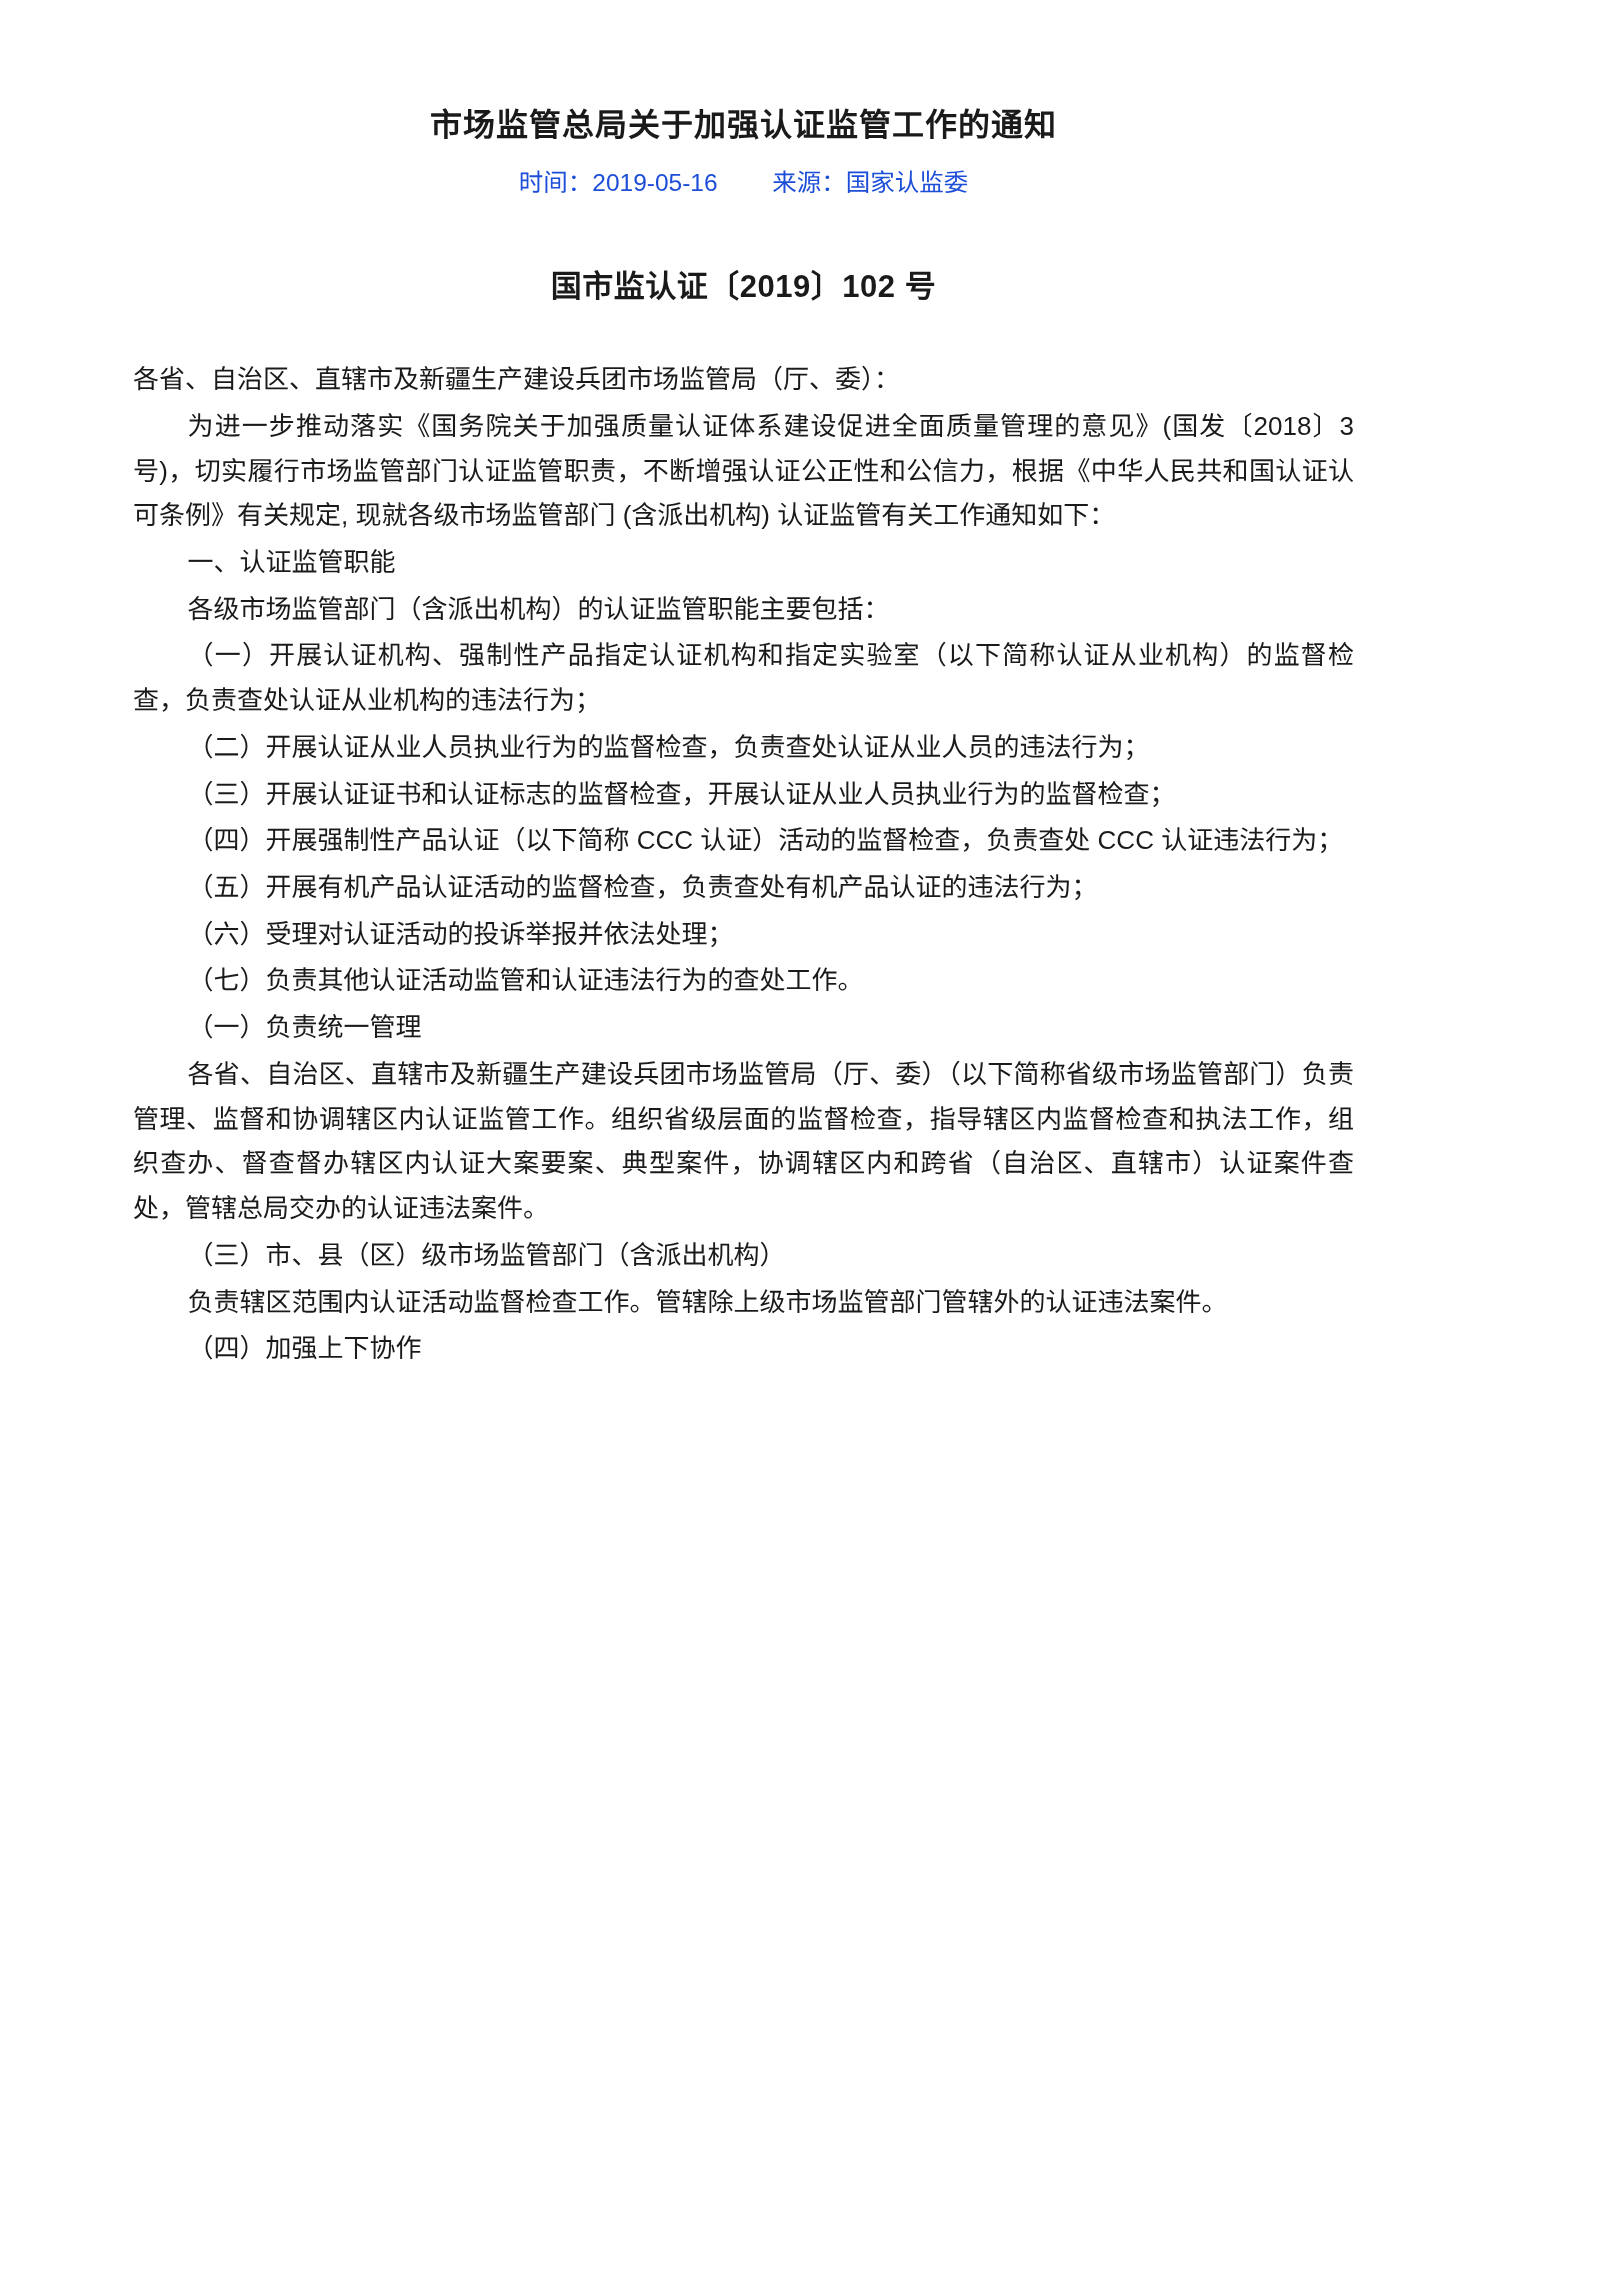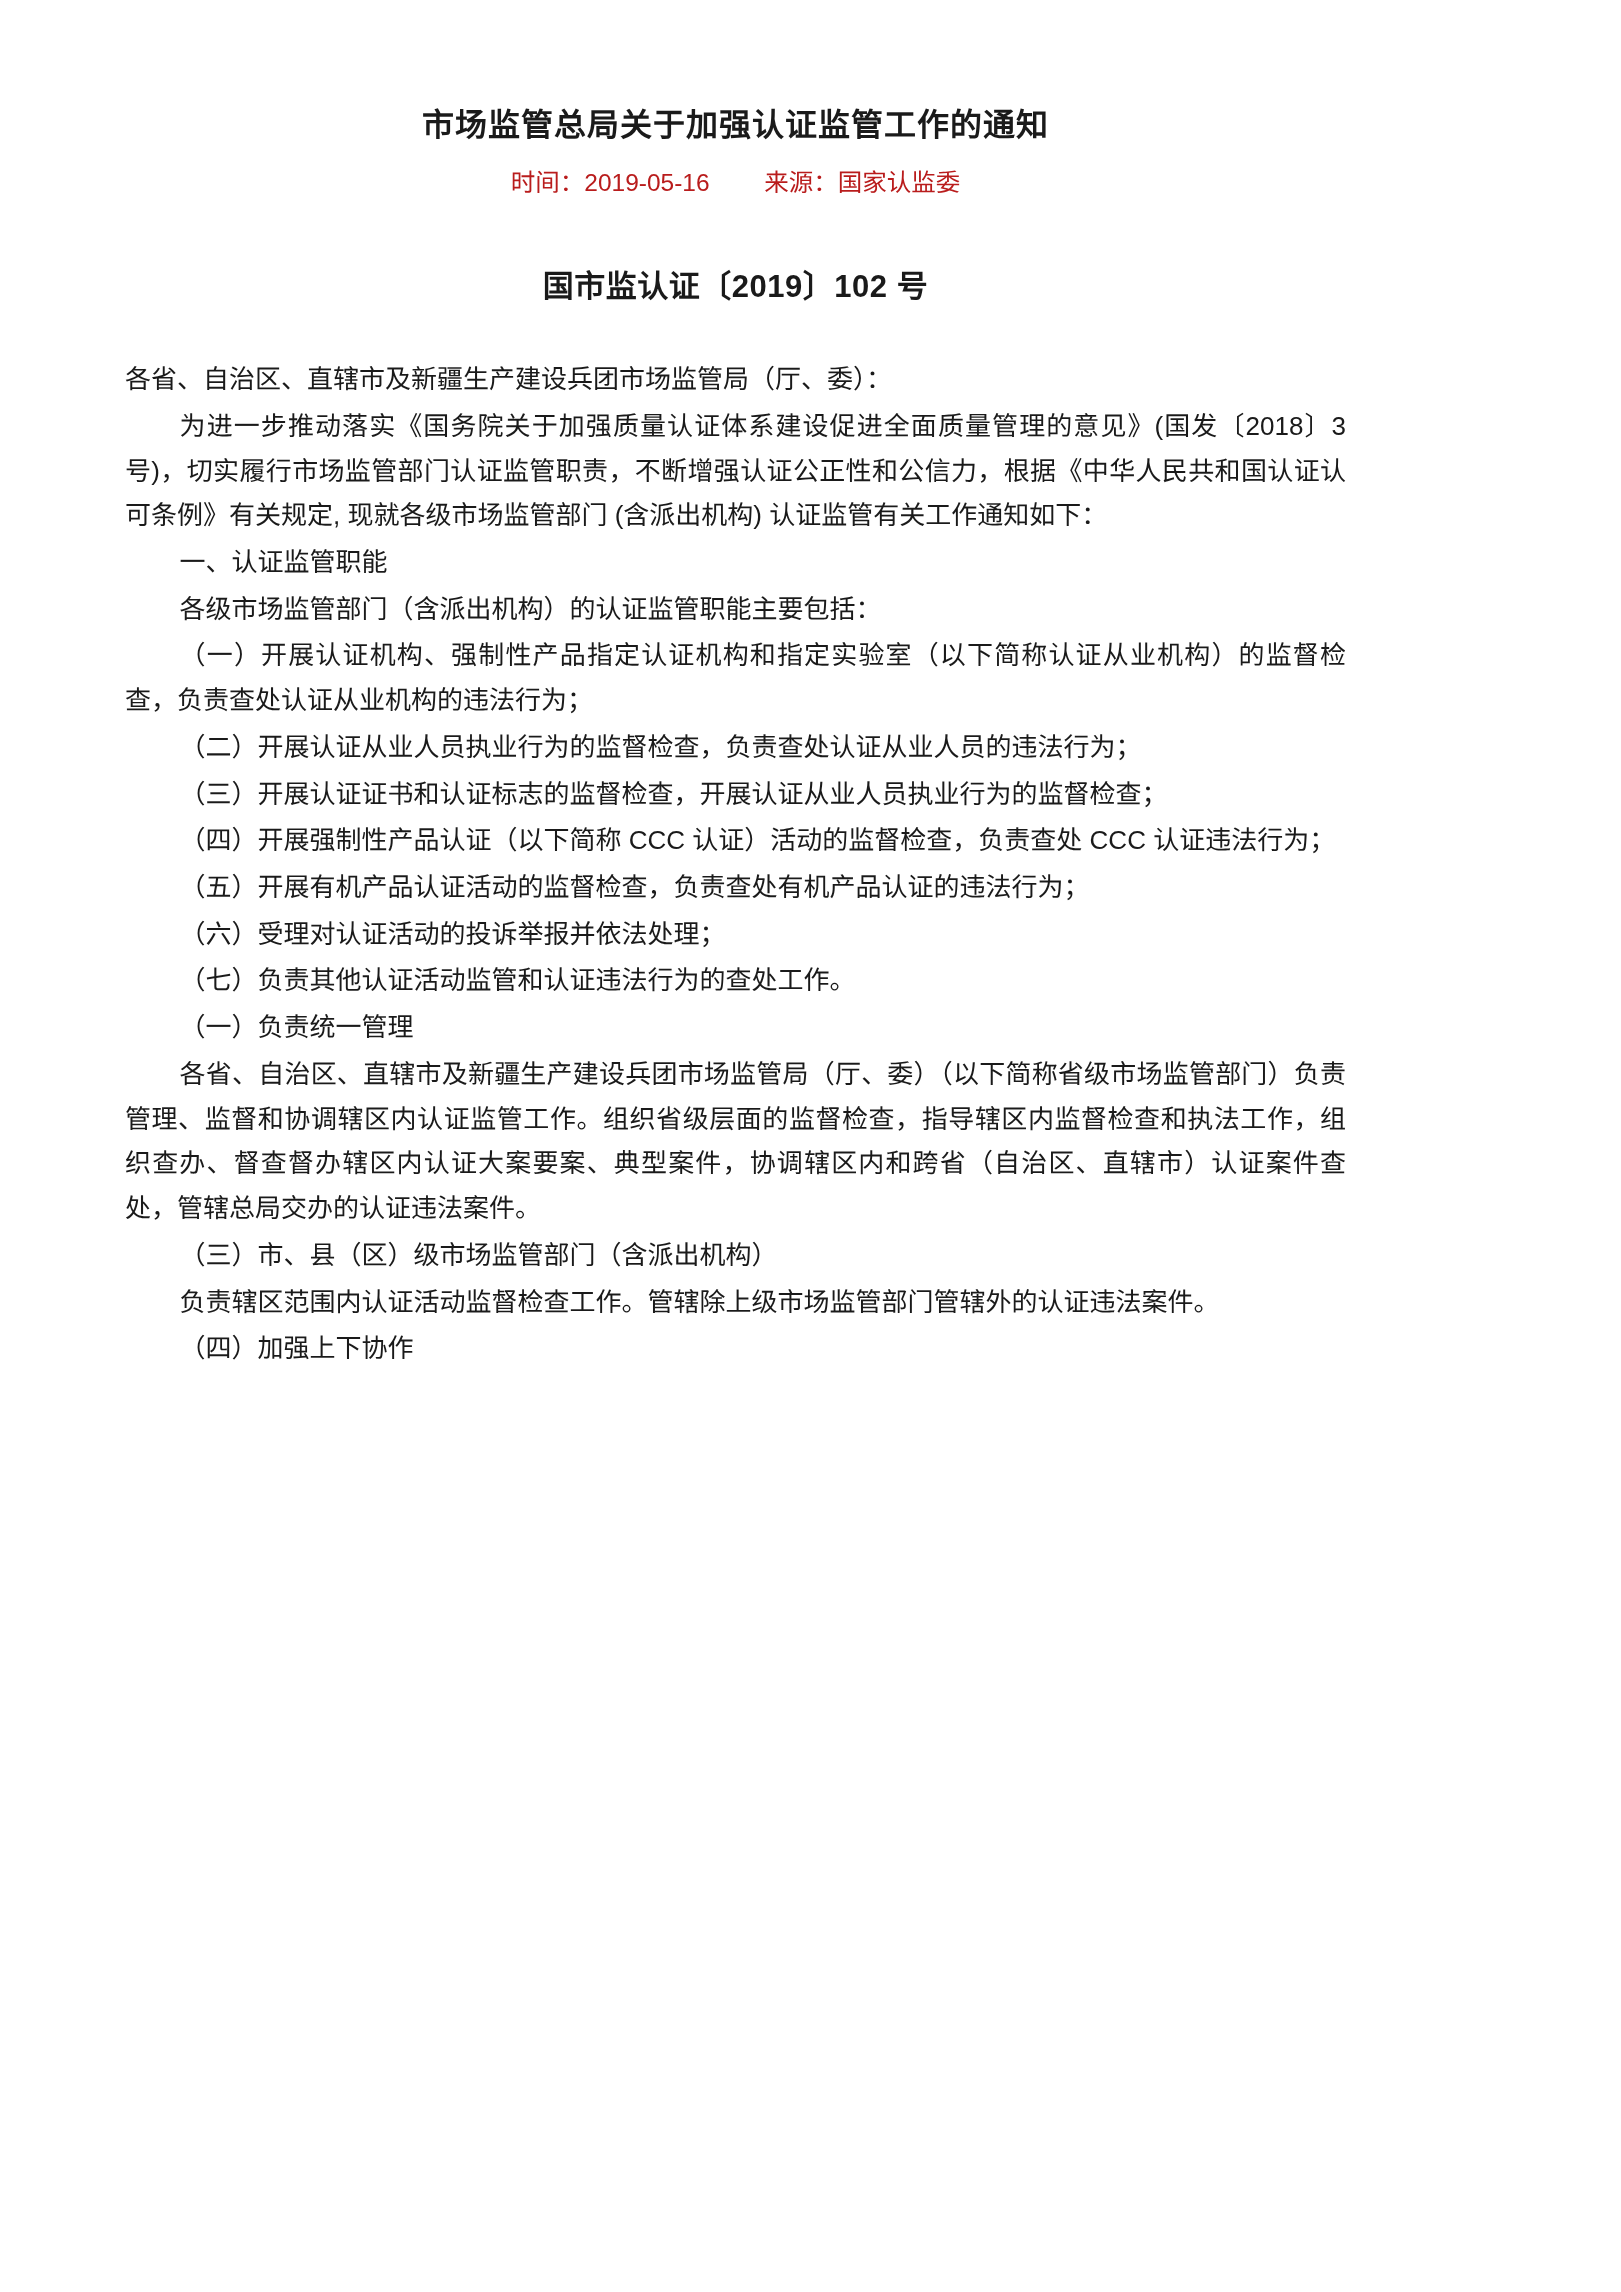--- a/index.html
+++ b/index.html
@@ -13,37 +13,38 @@
     font-family: "Liberation Serif", "DejaVu Serif", serif;
     color: #1a1a1a;
     -webkit-font-smoothing: antialiased;
   }
   .page {
     position: relative;
     width: 1471px;
     height: 2293px;
     box-sizing: border-box;
     padding: 103px 125px 5px 125px;
+    margin-left: 8px;
   }
   .doc-title {
     text-align: center;
     font-size: 32px;
     font-weight: bold;
     letter-spacing: 1px;
     line-height: 1.4;
     margin: 0 0 17.6px 0;
     font-family: "Liberation Sans", "DejaVu Sans", sans-serif;
   }
   .meta-line {
     text-align: center;
     font-size: 24.5px;
     line-height: 1.5;
     margin: 0 0 59px 0;
     font-family: "Liberation Sans", "DejaVu Sans", sans-serif;
-    color: #b91c1c;
+    color: #1d4ed8;
   }
   .meta-line .meta-gap {
     display: inline-block;
     width: 41px;
   }
   .doc-number {
     text-align: center;
     font-size: 31px;
     font-weight: bold;
     letter-spacing: 0.5px;

